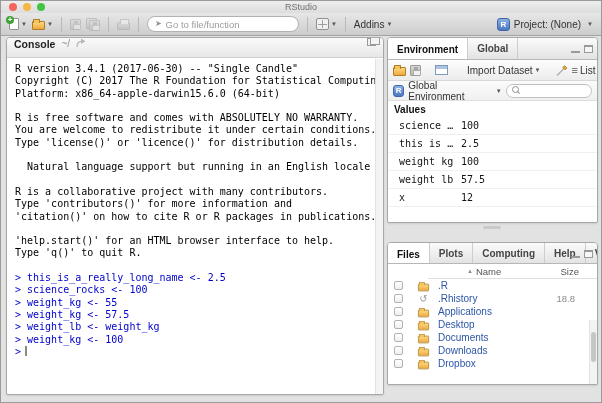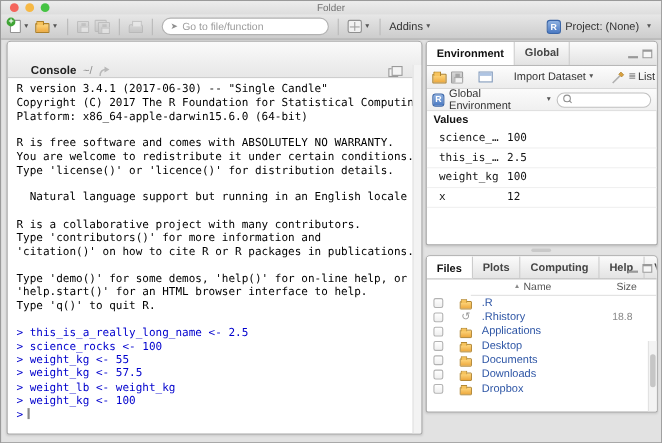--- a/index.html
+++ b/index.html
@@ -40,22 +40,22 @@
   .goto-box input::placeholder { color:#9b9b9b; }
   .grid-ic { width:13px; height:12px; border:1px solid #8f8f8f; background:#f1f1f1; border-radius:2px; position:relative; }
   .grid-ic::before { content:""; position:absolute; inset:1px;
      background:linear-gradient(#9f9f9f,#9f9f9f) center/100% 1px no-repeat, linear-gradient(#9f9f9f,#9f9f9f) center/1px 100% no-repeat; }
   .rcube { width:13px; height:13px; border-radius:3px; background:linear-gradient(#8fb2e2,#4a79c2); border:1px solid #3b66a8; color:#fff; font-weight:bold; font-size:8px; display:flex; align-items:center; justify-content:center; }
   .project-btn { margin-left:auto; display:flex; align-items:center; gap:4px; font-size:10px; color:#333; }
   
   .pane { position:absolute; background:#fff; border:1px solid #a8a8a8; border-radius:4px 4px 2px 2px; overflow:hidden; box-shadow:0 1px 2px rgba(0,0,0,.10); }
   #console-pane { left:5px; top:36px; width:378px; height:358px; }
   #env-pane { left:386px; top:36px; width:211px; height:186px; }
-  #files-pane { left:386px; top:231px; width:211px; height:143px; }
-  .console-header { height:33px; background:linear-gradient(#fafafa,#e7e7e7); border-bottom:1px solid #cecece; display:flex; align-items:flex-end; padding:0 21px; gap:6px; }
+  #files-pane { left:386px; top:241px; width:211px; height:143px; }
+  .console-header { height:20px; background:linear-gradient(#fafafa,#e7e7e7); border-bottom:1px solid #cecece; display:flex; align-items:flex-start; padding:0 7px; gap:6px; }
   .console-title { font-size:10.5px; font-weight:bold; color:#222; }
   .console-path { font-size:10px; color:#909090; }
   .console-body { position:relative; height:336px; padding:5px 12px 0 8px; font-family:"DejaVu Sans Mono",monospace; font-size:10px; line-height:12.3px; color:#000; overflow:hidden; }
   .cline { white-space:pre; min-height:12.3px; }
   .cmd { color:#0000cd; }
   .cursor { display:inline-block; width:2px; height:10px; background:#8a8a8a; margin-left:4px; vertical-align:-1px; }
   .vscroll { position:absolute; top:21px; right:0; bottom:0; width:8px; background:#f3f3f3; border-left:1px solid #e2e2e2; }
   .maxbtn2 { width:9px; height:8px; border:1px solid #9a9a9a; background:#f4f4f4; position:relative; margin-left:auto; }
   .maxbtn2::before { content:""; position:absolute; left:2px; top:-3px; width:8px; height:7px; border:1px solid #9a9a9a; background:#f4f4f4; }
   
@@ -104,21 +104,21 @@
 </style>
 </head>
 <body>
 
 <div class="titlebar">
   <div class="lights">
     <span class="light red"></span>
     <span class="light yellow"></span>
     <span class="light green"></span>
   </div>
-  <span class="win-title">Folder</span>
+  <span class="win-title">RStudio</span>
 </div>
 
 <div class="toolbar">
   <span class="tb-btn">
       <span class="doc-ic"></span>
       <span class="caret">▼</span>
     </span>
   <span class="tb-btn">
       <span class="folder-ic"></span>
       <span class="caret">▼</span>
@@ -179,21 +179,20 @@
         <div class="cline">R is free software and comes with ABSOLUTELY NO WARRANTY.</div>
         <div class="cline">You are welcome to redistribute it under certain conditions.</div>
         <div class="cline">Type 'license()' or 'licence()' for distribution details.</div>
         <div class="cline"></div>
         <div class="cline">  Natural language support but running in an English locale</div>
         <div class="cline"></div>
         <div class="cline">R is a collaborative project with many contributors.</div>
         <div class="cline">Type 'contributors()' for more information and</div>
         <div class="cline">'citation()' on how to cite R or R packages in publications.</div>
         <div class="cline"></div>
-        <div class="cline">Type 'demo()' for some demos, 'help()' for on-line help, or</div>
         <div class="cline">'help.start()' for an HTML browser interface to help.</div>
         <div class="cline">Type 'q()' to quit R.</div>
         <div class="cline"></div>
       </div>
     <div>
 
     <div class="cline cmd">&gt; this_is_a_really_long_name &lt;- 2.5</div>
         <div class="cline cmd">&gt; science_rocks &lt;- 100</div>
         <div class="cline cmd">&gt; weight_kg &lt;- 55</div>
         <div class="cline cmd">&gt; weight_kg &lt;- 57.5</div>
@@ -260,20 +259,24 @@
       <div class="env-row">
         <span class="env-name">this_is_…</span>
         <span class="env-val">2.5</span>
       </div>
 
       <div class="env-row">
         <span class="env-name">weight_kg</span>
         <span class="env-val">100</span>
       </div>
 
+      <div class="env-row">
+        <span class="env-name">weight_lb</span>
+        <span class="env-val">57.5</span>
+      </div>
 
       <div class="env-row">
         <span class="env-name">x</span>
         <span class="env-val">12</span>
       </div>
     </div>
 </div>
 
 <div class="splitter-handle"></div>
 

